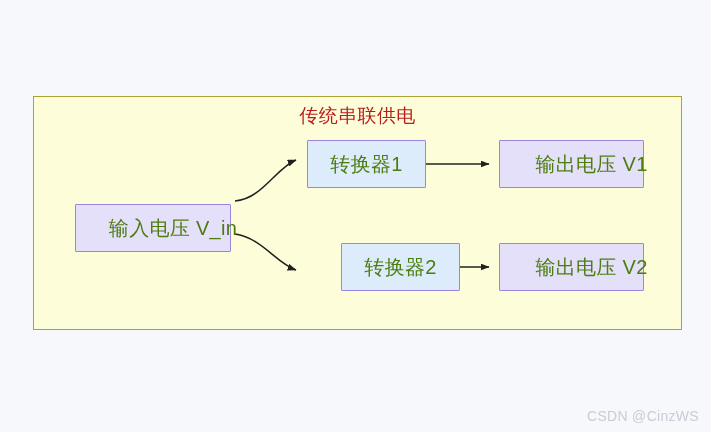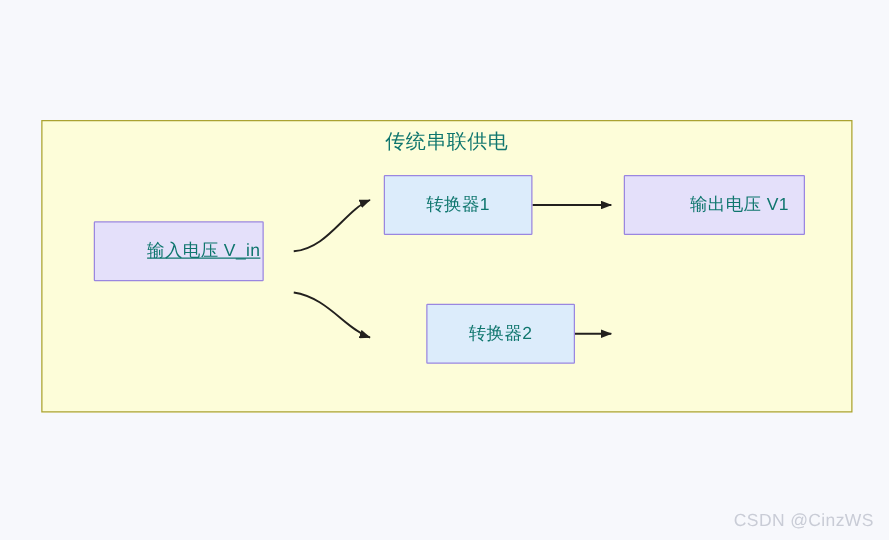--- a/index.html
+++ b/index.html
@@ -32,55 +32,54 @@
     background: #fdfdd9;
     border: 1.6px solid #aaa233;
     box-sizing: border-box;
   }
   .frame-title {
     position: absolute;
     left: 33px;
     top: 103px;
     width: 649px;
     text-align: center;
-    font-size: 16px;
-    color: #0f766e;
+    font-size: 19px;
+    color: #b91c1c;
     letter-spacing: 0.4px;
     white-space: nowrap;
   }
   
   .node {
     position: absolute;
     box-sizing: border-box;
     display: flex;
     align-items: center;
     justify-content: center;
-    font-size: 14px;
-    color: #0f766e;
+    font-size: 20px;
+    color: #4d7c0f;
     letter-spacing: 0.3px;
     white-space: nowrap;
     border-width: 1.4px;
     border-style: solid;
     border-radius: 1px;
   }
   .node-lavender {
     background: #e4e0fa;
     border-color: #9a86e0;
     padding-left: 40px;
   }
   .node-blue {
     background: #dcecfb;
     border-color: #9a86e0;
   }
   #node-input {
     left: 75px;
-    top: 177px;
-    width: 136px;
+    top: 204px;
+    width: 156px;
     height: 48px;
-    text-decoration: underline;
   }
   #node-conv1 {
     left: 307px;
     top: 140px;
     width: 119px;
     height: 48px;
   }
   #node-conv2 {
     left: 307px;
     top: 243px;
@@ -153,16 +152,19 @@
   </div>
 
   <div class="node node-blue" id="node-conv2">
     <span>转换器2</span>
   </div>
 
   <div class="node node-lavender" id="node-out1">
     <span>输出电压 V1</span>
   </div>
 
+  <div class="node node-lavender" id="node-out2">
+    <span>输出电压 V2</span>
+  </div>
 
   <div class="watermark">CSDN @CinzWS</div>
 
 </div>
 
 </body></html>

